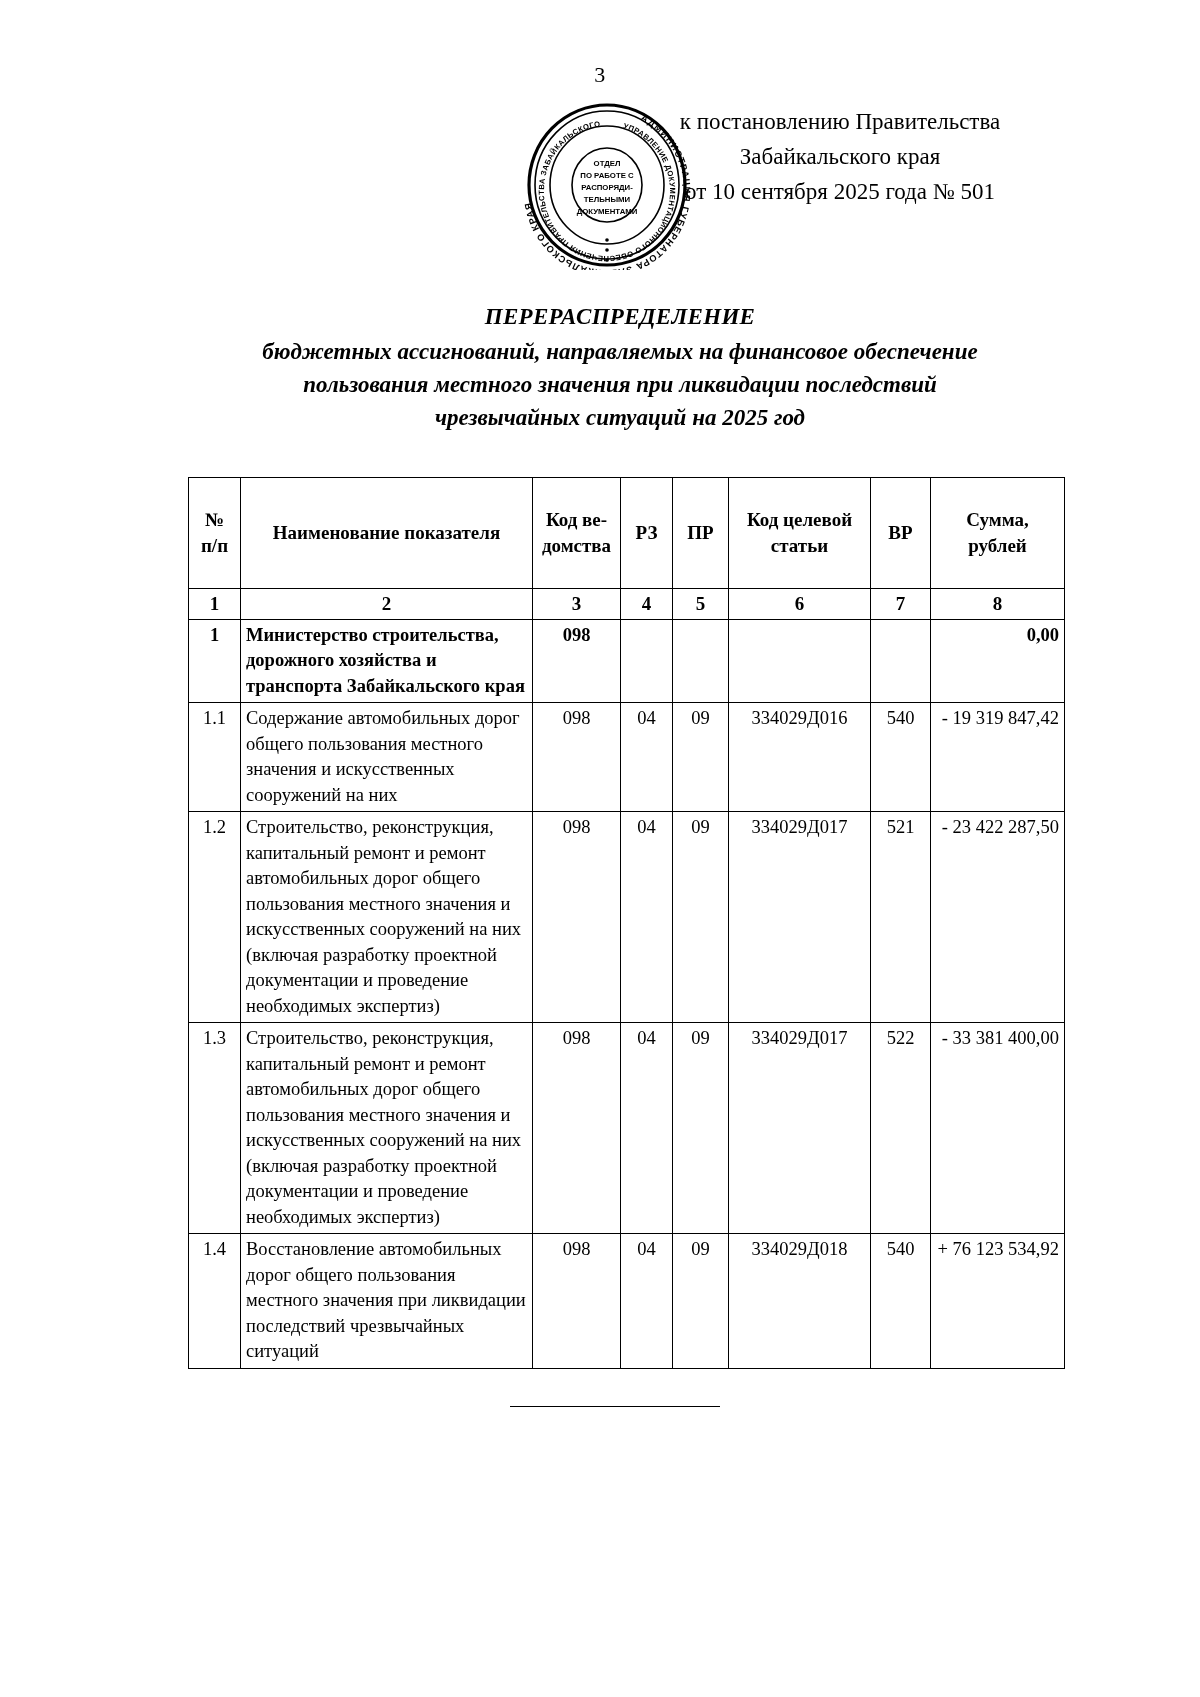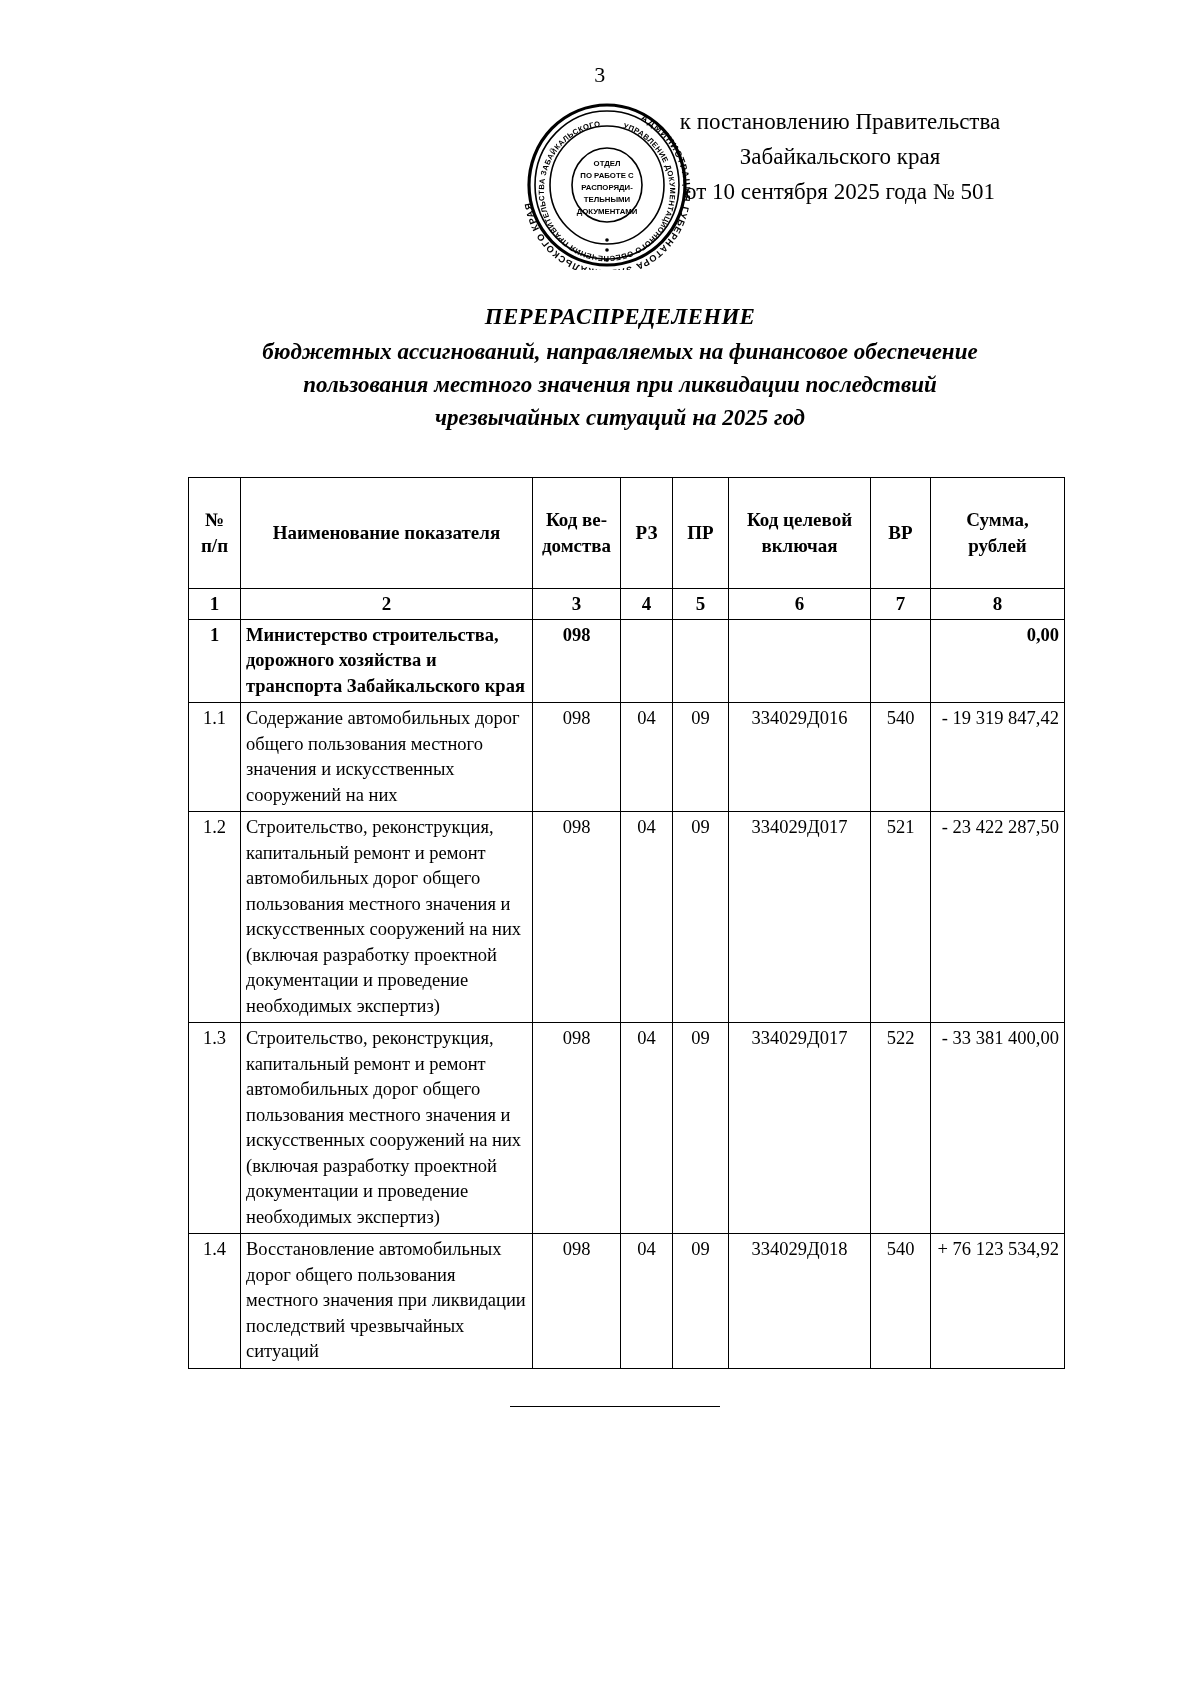--- a/index.html
+++ b/index.html
@@ -207,21 +207,21 @@
           </th>
           <th>Наименование показателя</th>
           <th>
             <span>Код ве-</span><br>
             <span>домства</span>
           </th>
           <th>РЗ</th>
           <th>ПР</th>
           <th>
             <span>Код целевой</span><br>
-            <span>включая</span>
+            <span>статьи</span>
           </th>
           <th>ВР</th>
           <th>
             <span>Сумма,</span><br>
             <span>рублей</span>
           </th>
         </tr>
         <tr class="colnum">
           <td>1</td>
           <td>2</td>

